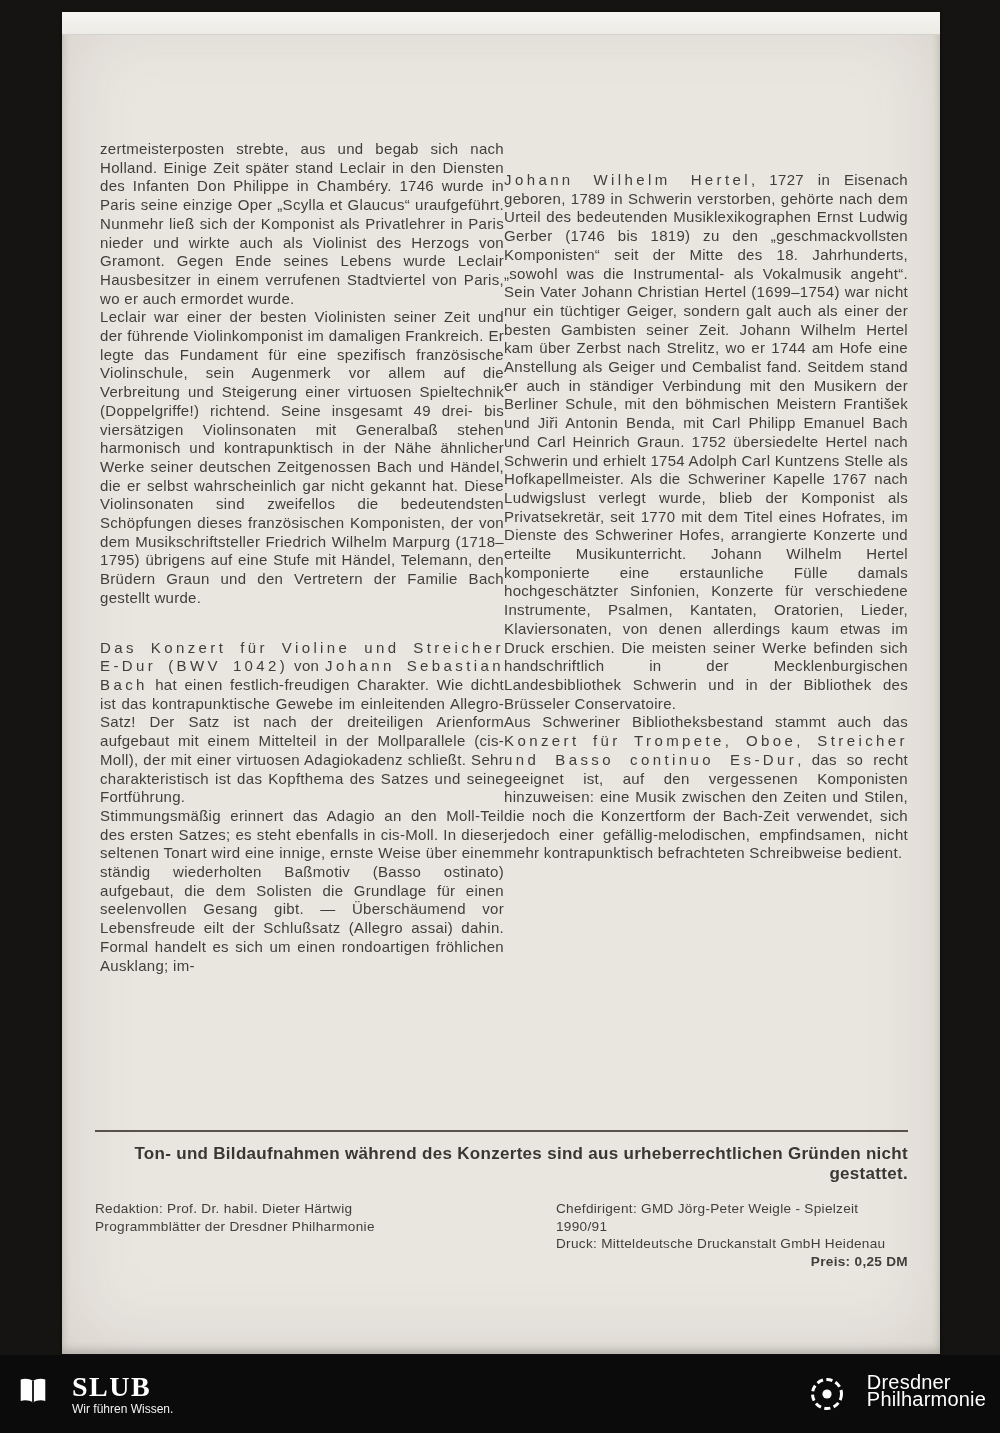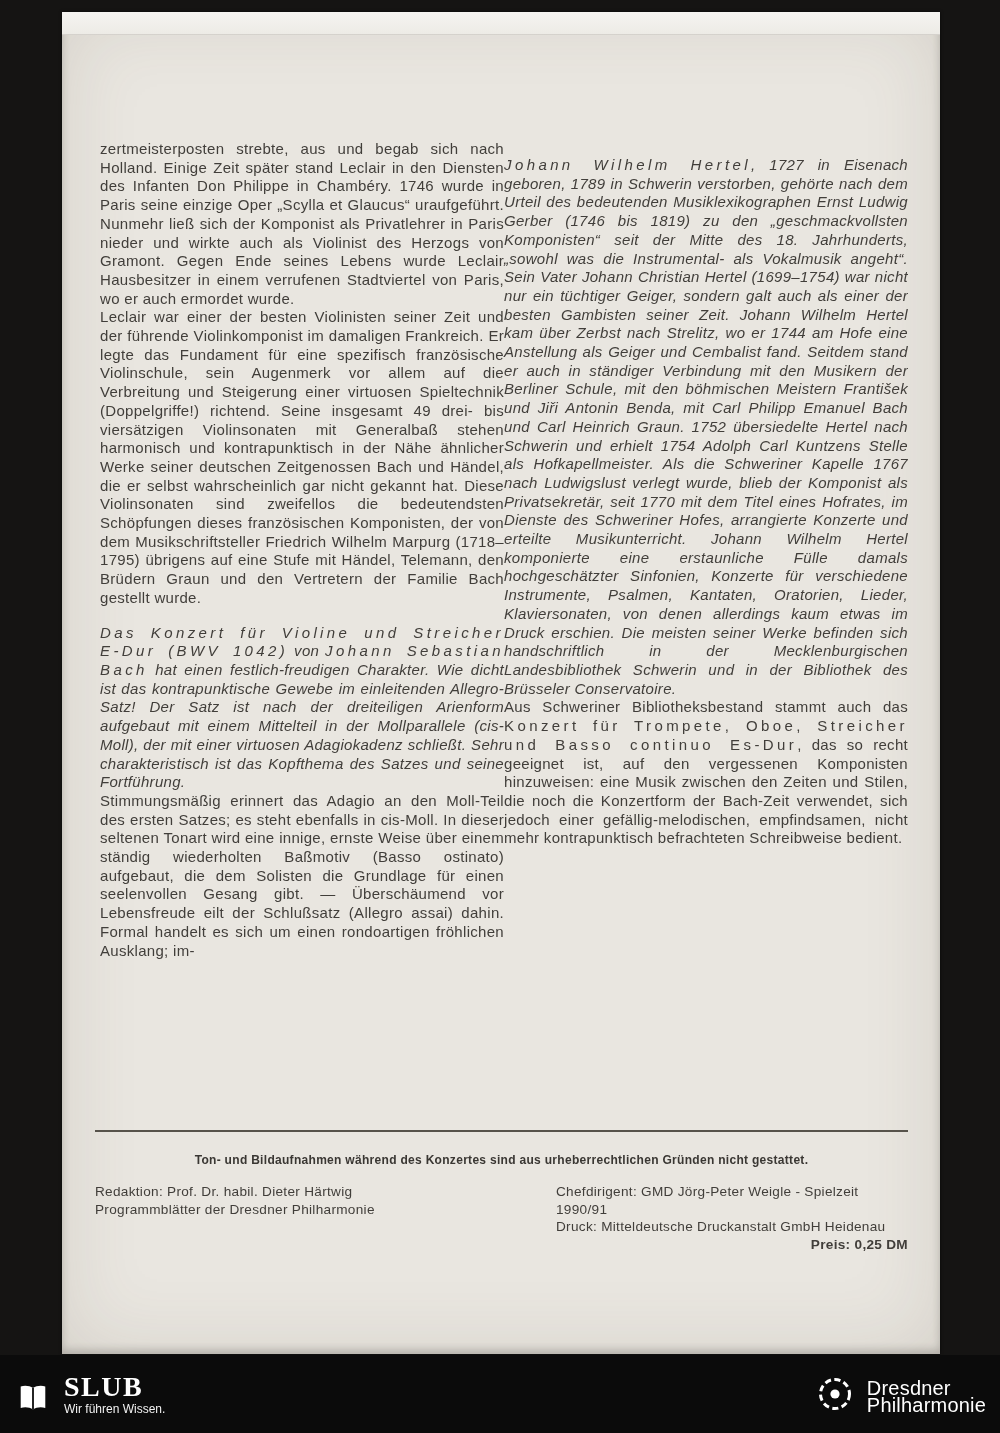--- a/index.html
+++ b/index.html
@@ -22,43 +22,43 @@
   .columns{
     position:absolute;left:38px;right:32px;top:128px;height:985px;
     display:flex;overflow:hidden;
   }
   .col{
     flex:1;min-width:0;text-align:justify;
     color:var(--ink,#413e3a);
     font-size:15px;line-height:18.7px;letter-spacing:.3px;
   }
   .col p{margin:0;}
-  .col p.gap{margin-top:16px;font-style:italic;}
+  .col p.gap{margin-top:31px;}
   .spaced{letter-spacing:3.4px;word-spacing:3px;}
   .lower{position:absolute;left:33px;right:32px;top:1118px;}
   .rule{height:2px;background:#57534b;}
   .notice{
-    margin-top:21px;text-align:center;font-weight:bold;
-    font-size:12px;letter-spacing:.3px;color:#3a3733;
+    margin-top:12px;text-align:right;font-weight:bold;
+    font-size:17px;letter-spacing:.3px;color:#3a3733;
   }
   .imprint{
     margin-top:16px;display:flex;color:var(--ink,#413e3a);
     font-size:13.6px;line-height:17.5px;letter-spacing:.3px;
   }
   .imprint-left{width:420px;}
   .imprint-right{flex:1;margin-left:41px;}
   .imprint .bold{font-weight:bold;}
   .imprint .right{text-align:right;}
   .bar{
     position:absolute;left:0;right:0;bottom:0;height:78px;
     background:var(--bar,#0b0b0b);
     display:flex;align-items:center;justify-content:space-between;
     padding:0 14px;box-sizing:border-box;color:#fff;
   }
-  .brand,.partner{display:flex;align-items:flex-end;gap:12px;}
+  .brand,.partner{display:flex;align-items:flex-start;gap:20px;}
   .brand .txt,.partner .txt{display:flex;flex-direction:column;justify-content:center;}
   .icon{display:inline-flex;align-items:center;justify-content:center;}
   .slub-name{
     font-family:"Liberation Serif","DejaVu Serif",serif;
     font-size:28px;font-weight:bold;letter-spacing:1.5px;line-height:29px;
   }
   .slub-tag{font-size:12px;line-height:16px;color:#f2f2f2;}
   .partner .txt{font-size:20px;line-height:17px;letter-spacing:.2px;}
 </style>
 </head>

